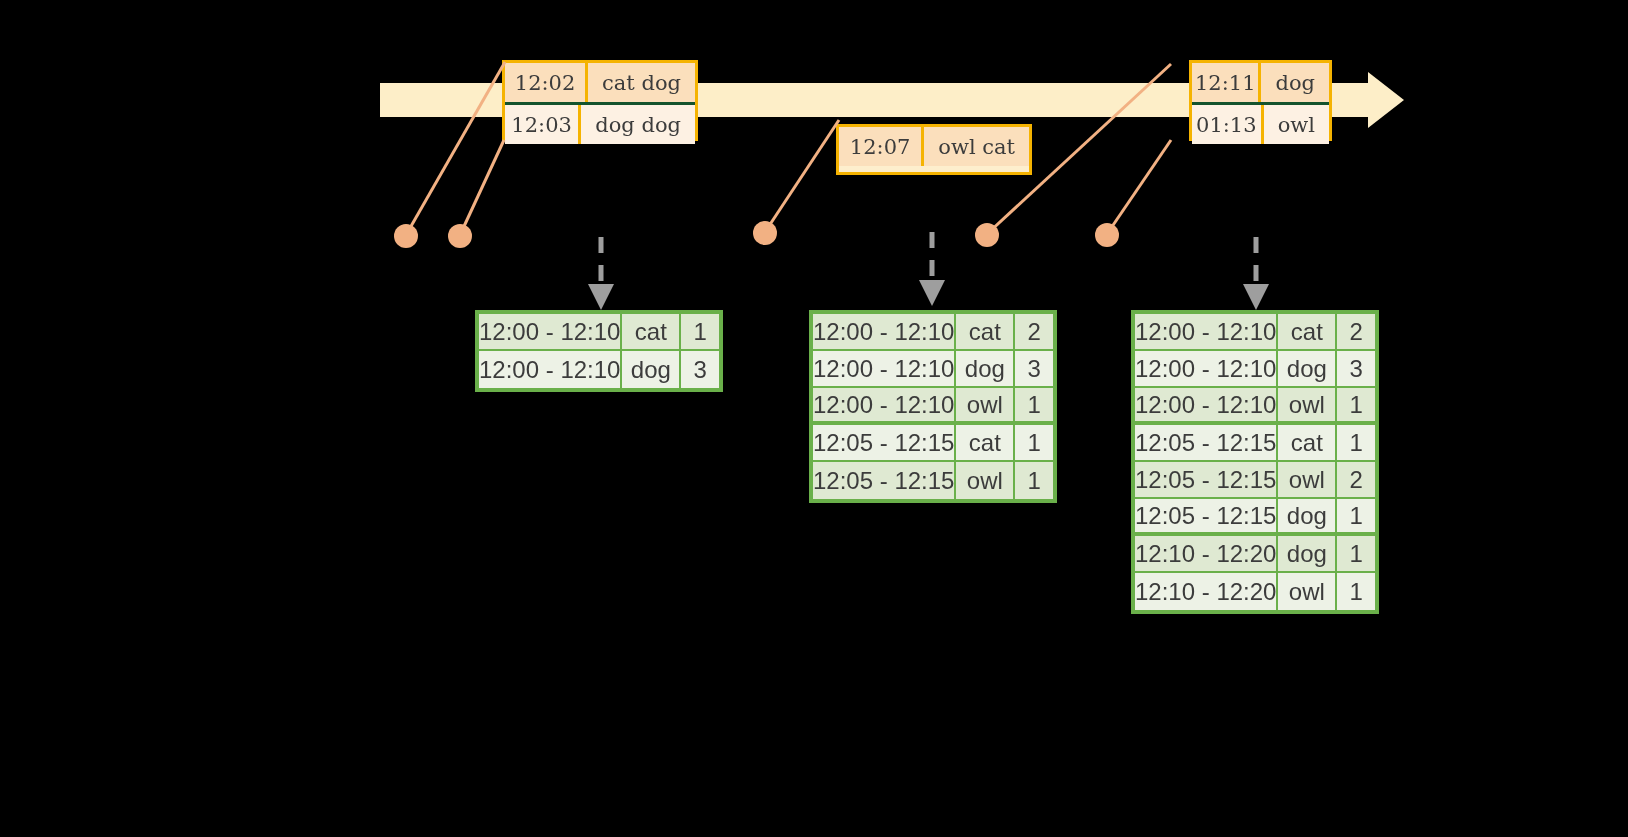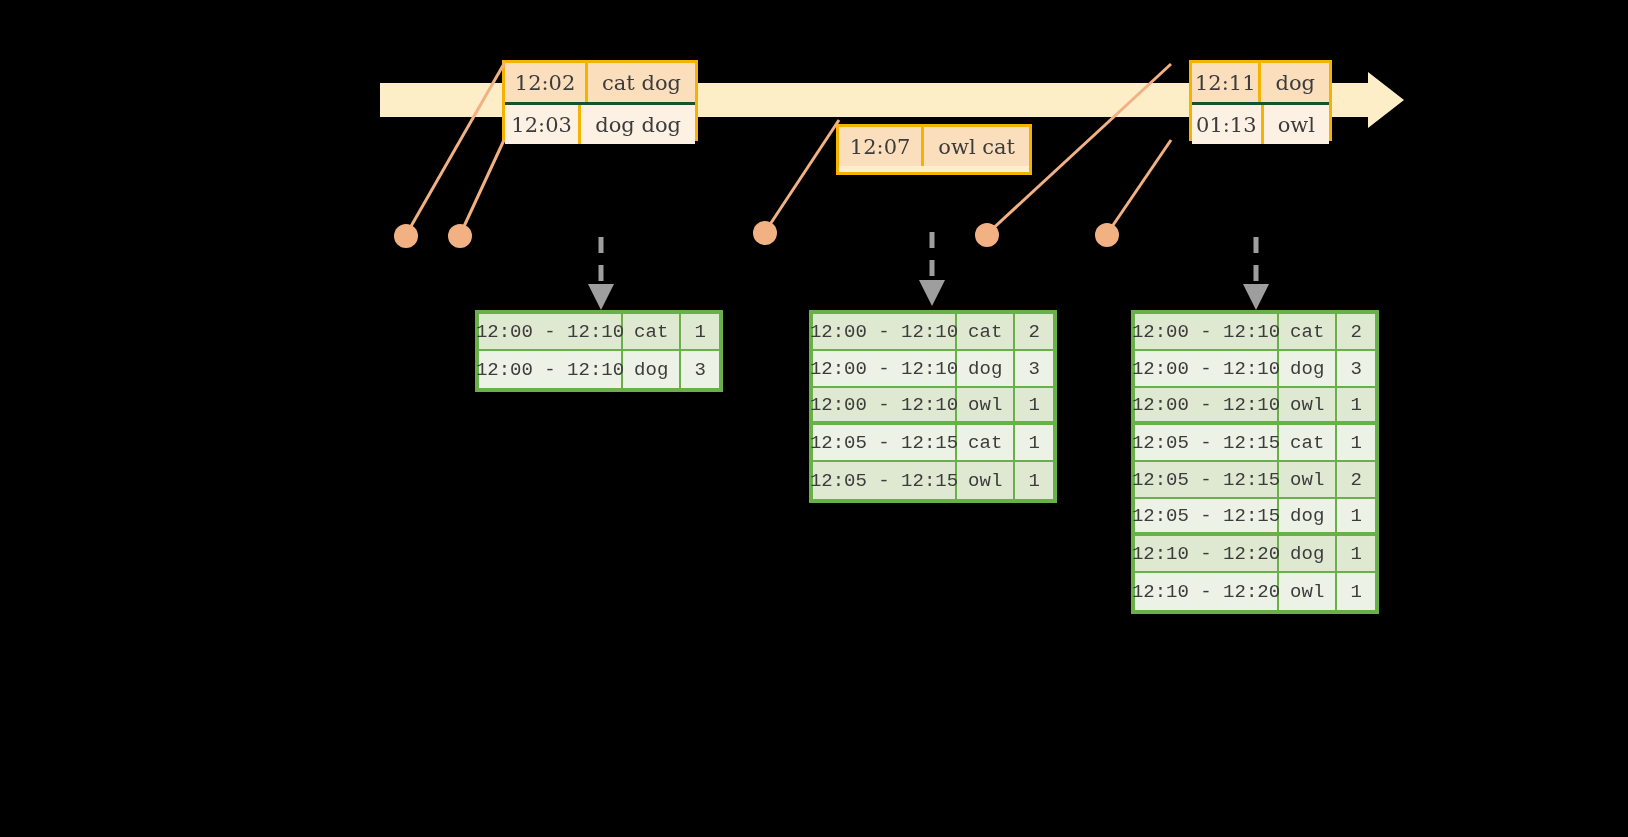--- a/index.html
+++ b/index.html
@@ -83,22 +83,22 @@
   }
   .rt-row:last-child { border-bottom: none; }
   .rt-row.shade-a { background: #dfe9d2; }
   .rt-row.shade-b { background: #edf2e6; }
   .rt-row.group-end { border-bottom: 4px solid #6ab04a; }
   .rt-cell {
     display: flex;
     align-items: center;
     justify-content: center;
     color: #3c3c3c;
-    font-size: 19px;
-    font-family: Liberation Mono, monospace;
+    font-size: 24px;
+    font-family: Liberation Sans, sans-serif;
     border-right: 2px solid #6ab04a;
     box-sizing: border-box;
     white-space: nowrap;
   }
   .rt-cell:last-child { border-right: none; }
   .rt-cell.win { width: 144px; }
   .rt-cell.key { width: 62px; }
   .rt-cell.cnt { width: 40px; }
 
   

